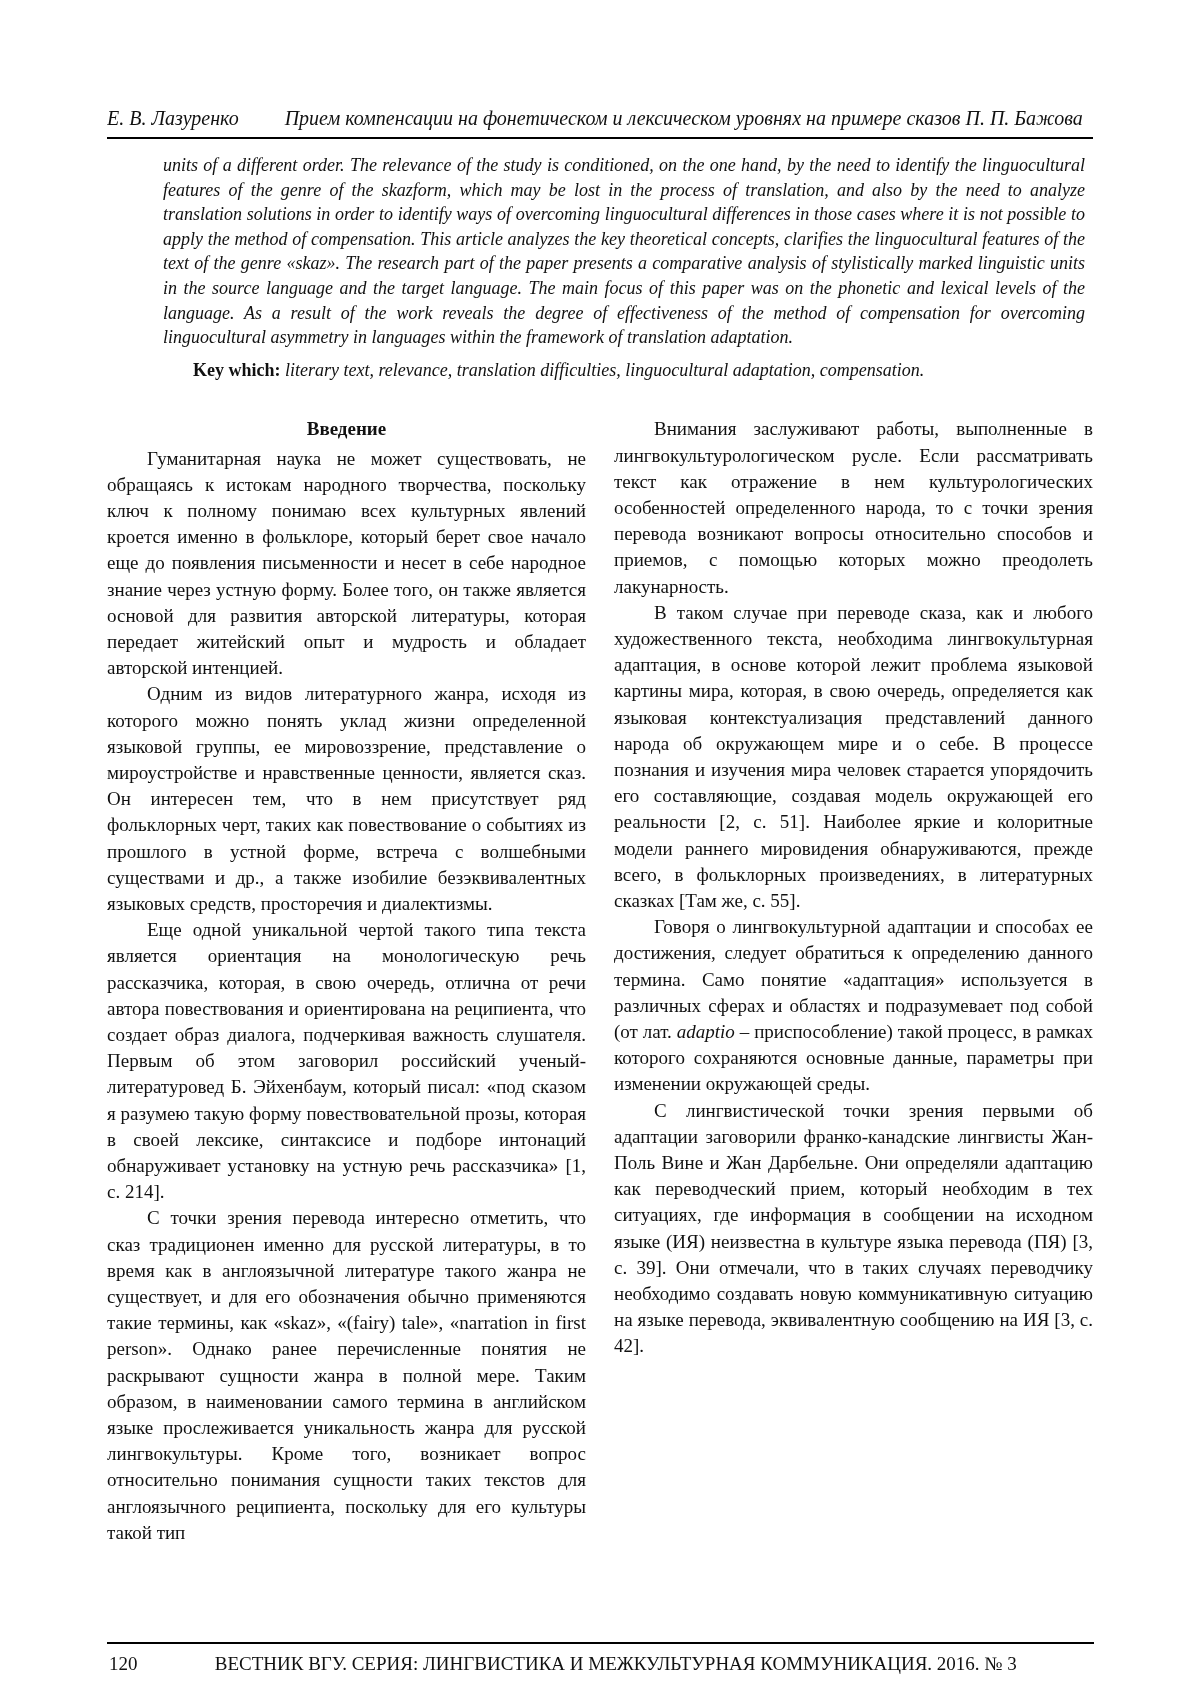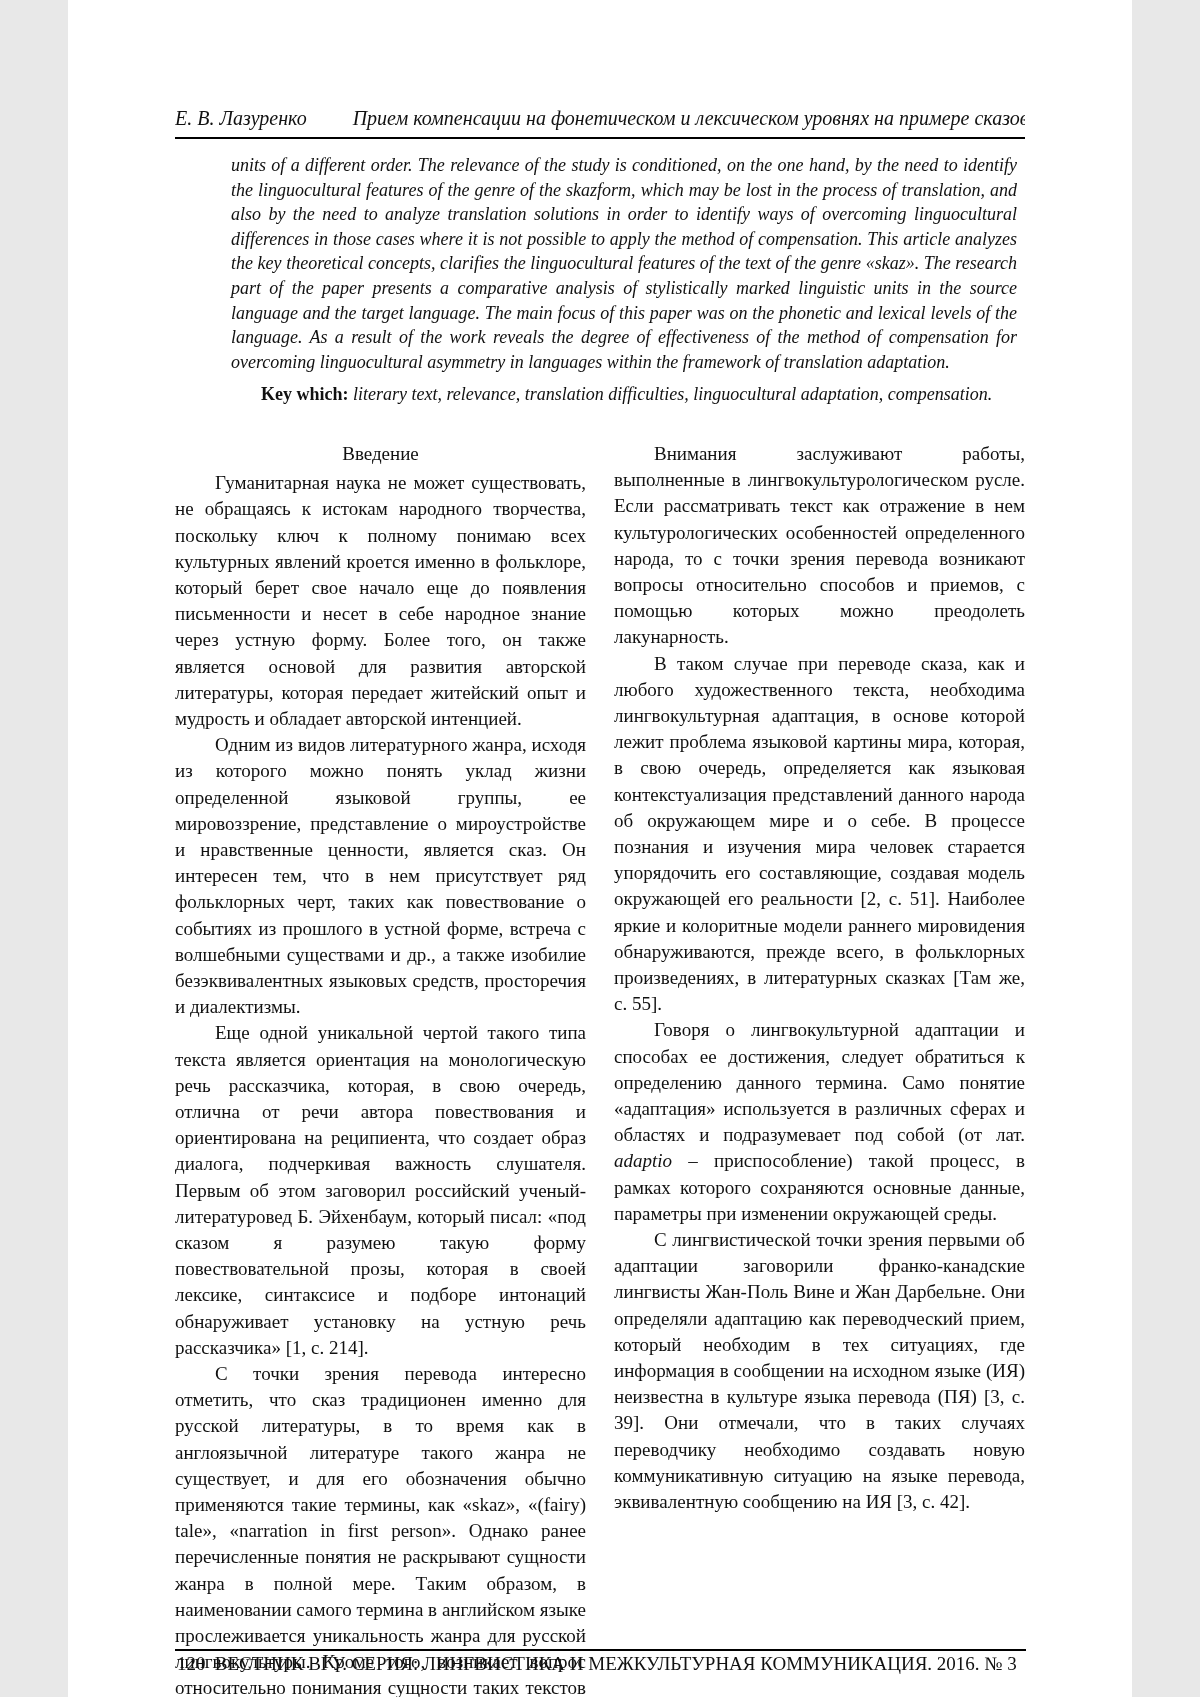--- a/index.html
+++ b/index.html
@@ -1,17 +1,17 @@
 <!DOCTYPE html>
 <html lang="ru"><head>
 <meta charset="utf-8">
 <style>
   html, body { margin:0; padding:0; background:#e8e8e8; }
   .page {
-    width:1064px; height:1697px; margin:0 auto; background:#ffffff;
+    width:1200px; height:1697px; margin:0 auto; background:#ffffff;
     box-sizing:border-box; position:relative; overflow:hidden;
     padding:106px 107px 0 107px;
     font-family:"Liberation Serif", serif; color:#111;
   }
   
   .running-head {
     display:flex; gap:46px; align-items:baseline;
     font-style:italic; font-size:20px; line-height:24px; white-space:nowrap;
     overflow:hidden;
   }
@@ -33,31 +33,31 @@
   .columns {
     display:flex; gap:28px; margin-top:34px;
     font-size:19px; line-height:26.2px;
   }
   .col {
     flex:1 1 0; min-width:0;
     text-align:justify;
     hyphens:auto; -webkit-hyphens:auto;
   }
   .section-heading {
-    text-align:center; font-weight:normal; font-size:19px;
+    text-align:center; font-weight:bold; font-size:19px;
     margin:0 0 3px 0; text-indent:0;
   }
   .para { margin:0; text-indent:40px; }
   .para.no-indent { text-indent:0; }
   .para .latin-term { font-style:italic; }
 
   
   .page-footer {
     position:absolute; left:107px; right:106px; bottom:22px;
-    border-top:2px solid #000; padding-top:1px;
+    border-top:2px solid #000; padding-top:8px;
     display:flex; align-items:baseline;
     font-size:19px; line-height:23px; white-space:nowrap; overflow:hidden;
   }
   .page-number { margin-left:2px; }
   .journal-line { flex:1 1 auto; text-align:center; }
 </style>
 </head>
 <body>
 
 <div class="page">

